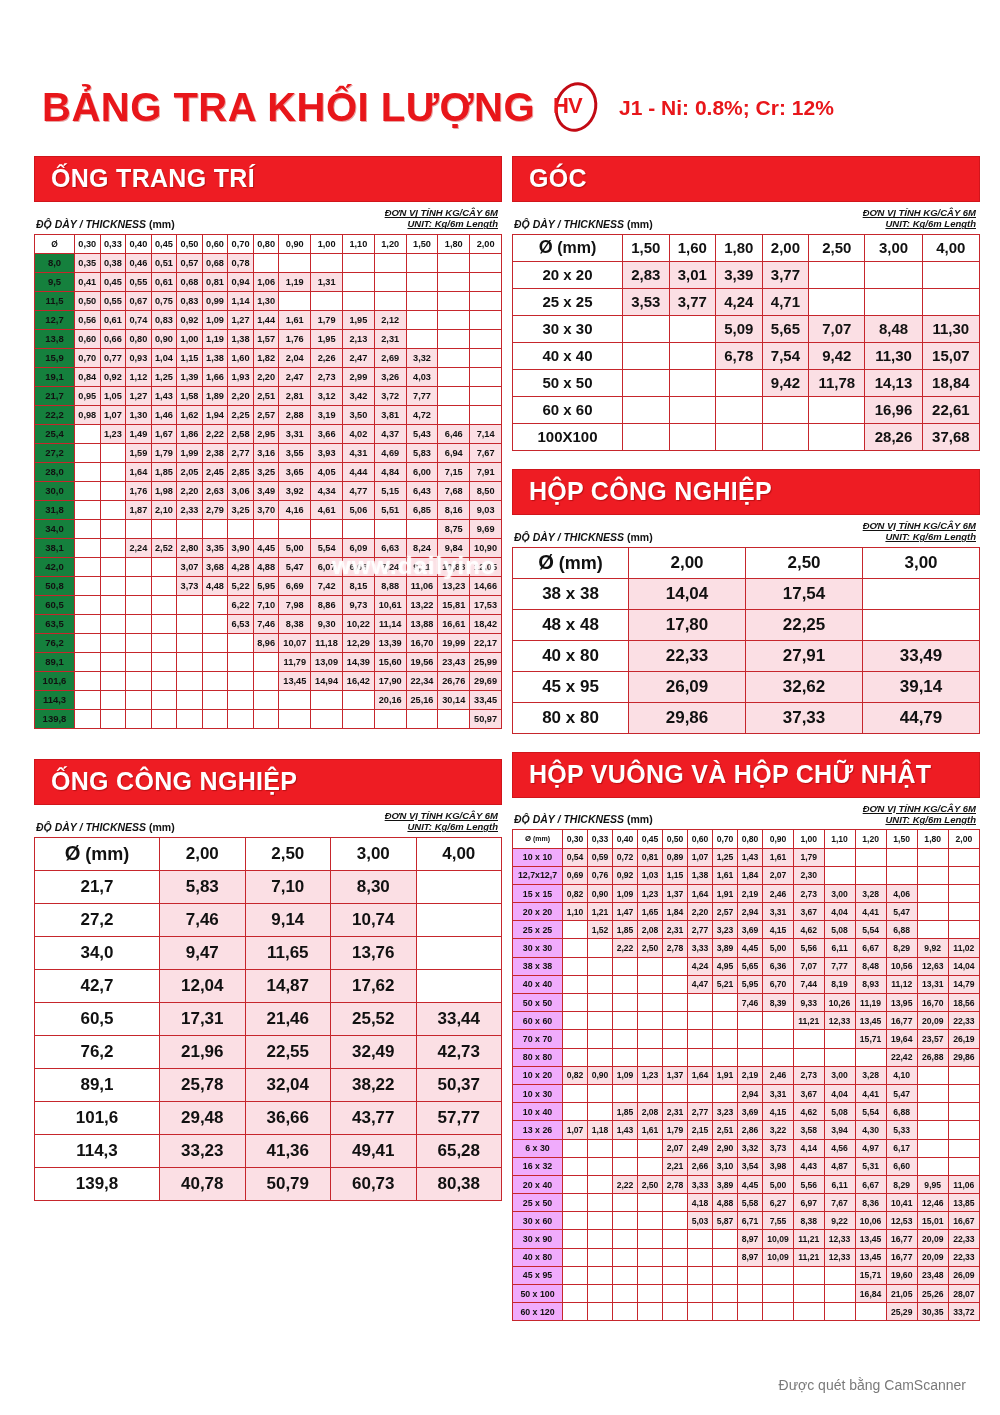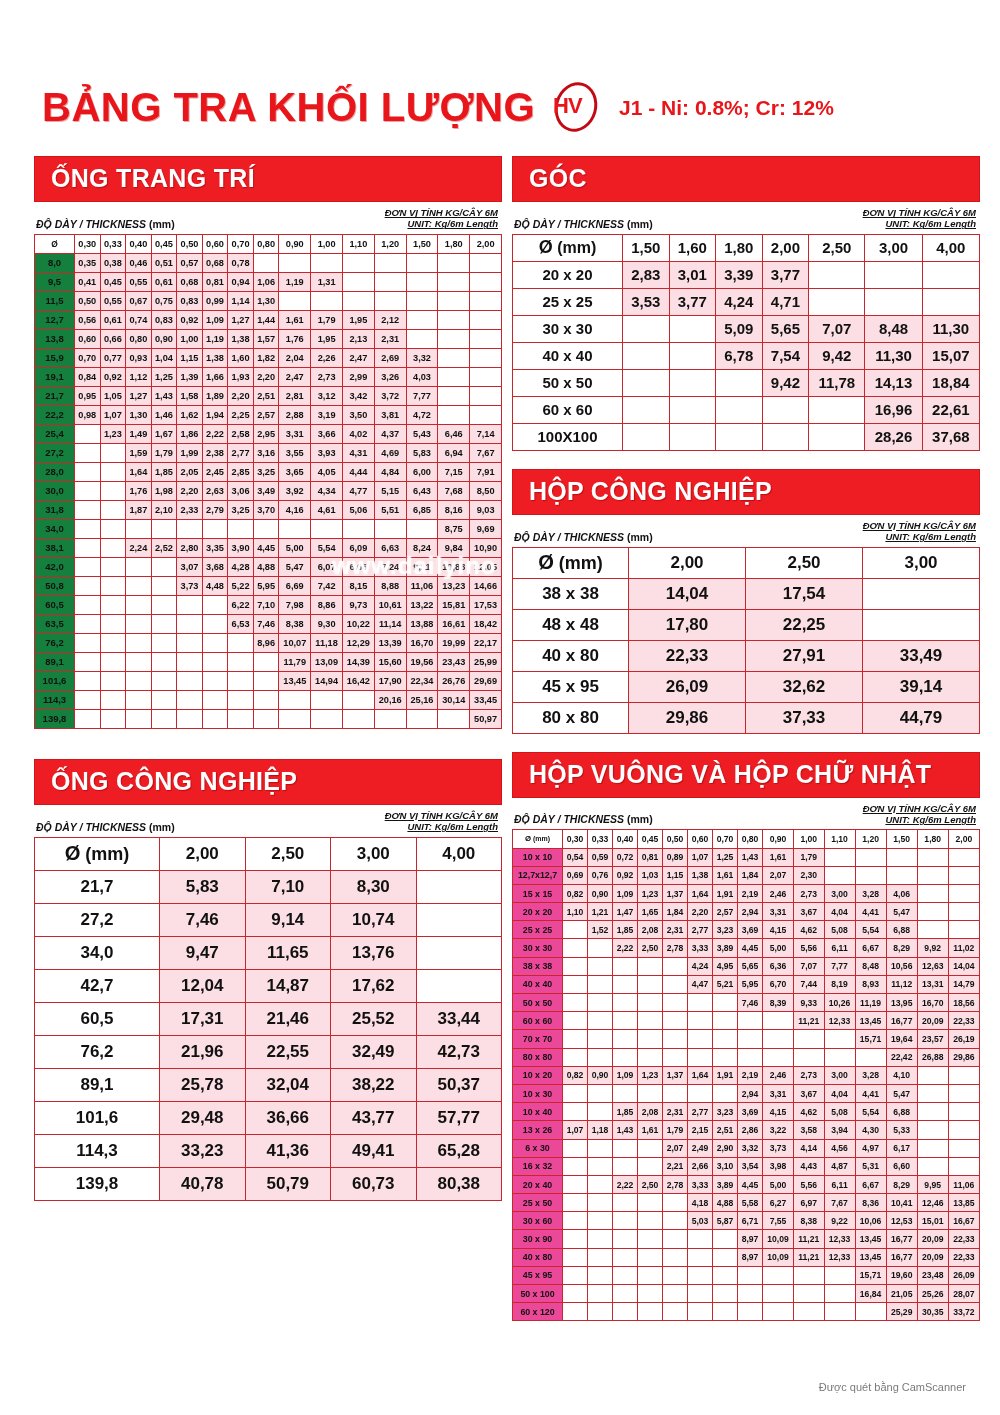--- a/index.html
+++ b/index.html
@@ -70,21 +70,21 @@
   .filled { background: #fbdfe4; }
   .empty { background: #ffffff; }
 
   
   .t-dense td, .t-dense th { font-size: 9.2px; height: 19px; padding: 0 1px; }
   .t-dense .rowhead { font-size: 9.5px; width: 40px; background: #15803d; }
   .t-dense .colhead { background: #fff; }
   .t-dense .corner { font-size: 7.5px; background: #fff; }
 
   .t-dense2 td, .t-dense2 th { font-size: 8.6px; height: 18.2px; padding: 0 1px; }
-  .t-dense2 .rowhead { font-size: 8.8px; width: 50px; background: #ec4899; }
+  .t-dense2 .rowhead { font-size: 8.8px; width: 50px; background: #f0abfc; }
   .t-dense2 .colhead { background: #fff; }
   .t-dense2 .corner { font-size: 7px; background: #fff; }
 
   
   .t-med td, .t-med th { font-size: 15px; height: 27px; padding: 1px 3px; }
   .t-med .rowhead { font-size: 15px; background: #fff; width: 110px; }
   .t-med .colhead { background: #fff; font-size: 15px; }
   .t-med .corner { background: #fff; font-size: 16px; }
 
   .t-big td, .t-big th { font-size: 17px; height: 31px; padding: 1px 4px; }
@@ -95,21 +95,21 @@
   .t-ind td, .t-ind th { font-size: 17px; height: 33px; padding: 1px 4px; }
   .t-ind .rowhead { font-size: 17px; background: #fff; width: 125px; }
   .t-ind .colhead { background: #fff; font-size: 17px; }
   .t-ind .corner { background: #fff; font-size: 18px; }
 
   .oslash { font-size: 1.12em; }
 
   
   .footer {
     position: absolute; right: 34px; bottom: 22px;
-    font-size: 11px; color: #7a7a7a; font-family: "Liberation Sans", sans-serif; text-align: center;
+    font-size: 14px; color: #7a7a7a; font-family: "Liberation Sans", sans-serif; text-align: center;
   }
   
   .watermark {
     position: absolute; left: 332px; top: 552px;
     font-size: 24px; font-weight: bold; color: rgba(255,255,255,.92);
     letter-spacing: 1px; pointer-events: none;
     text-shadow: 0 0 3px rgba(255,255,255,.85);
   }
 </style>
 </head>

